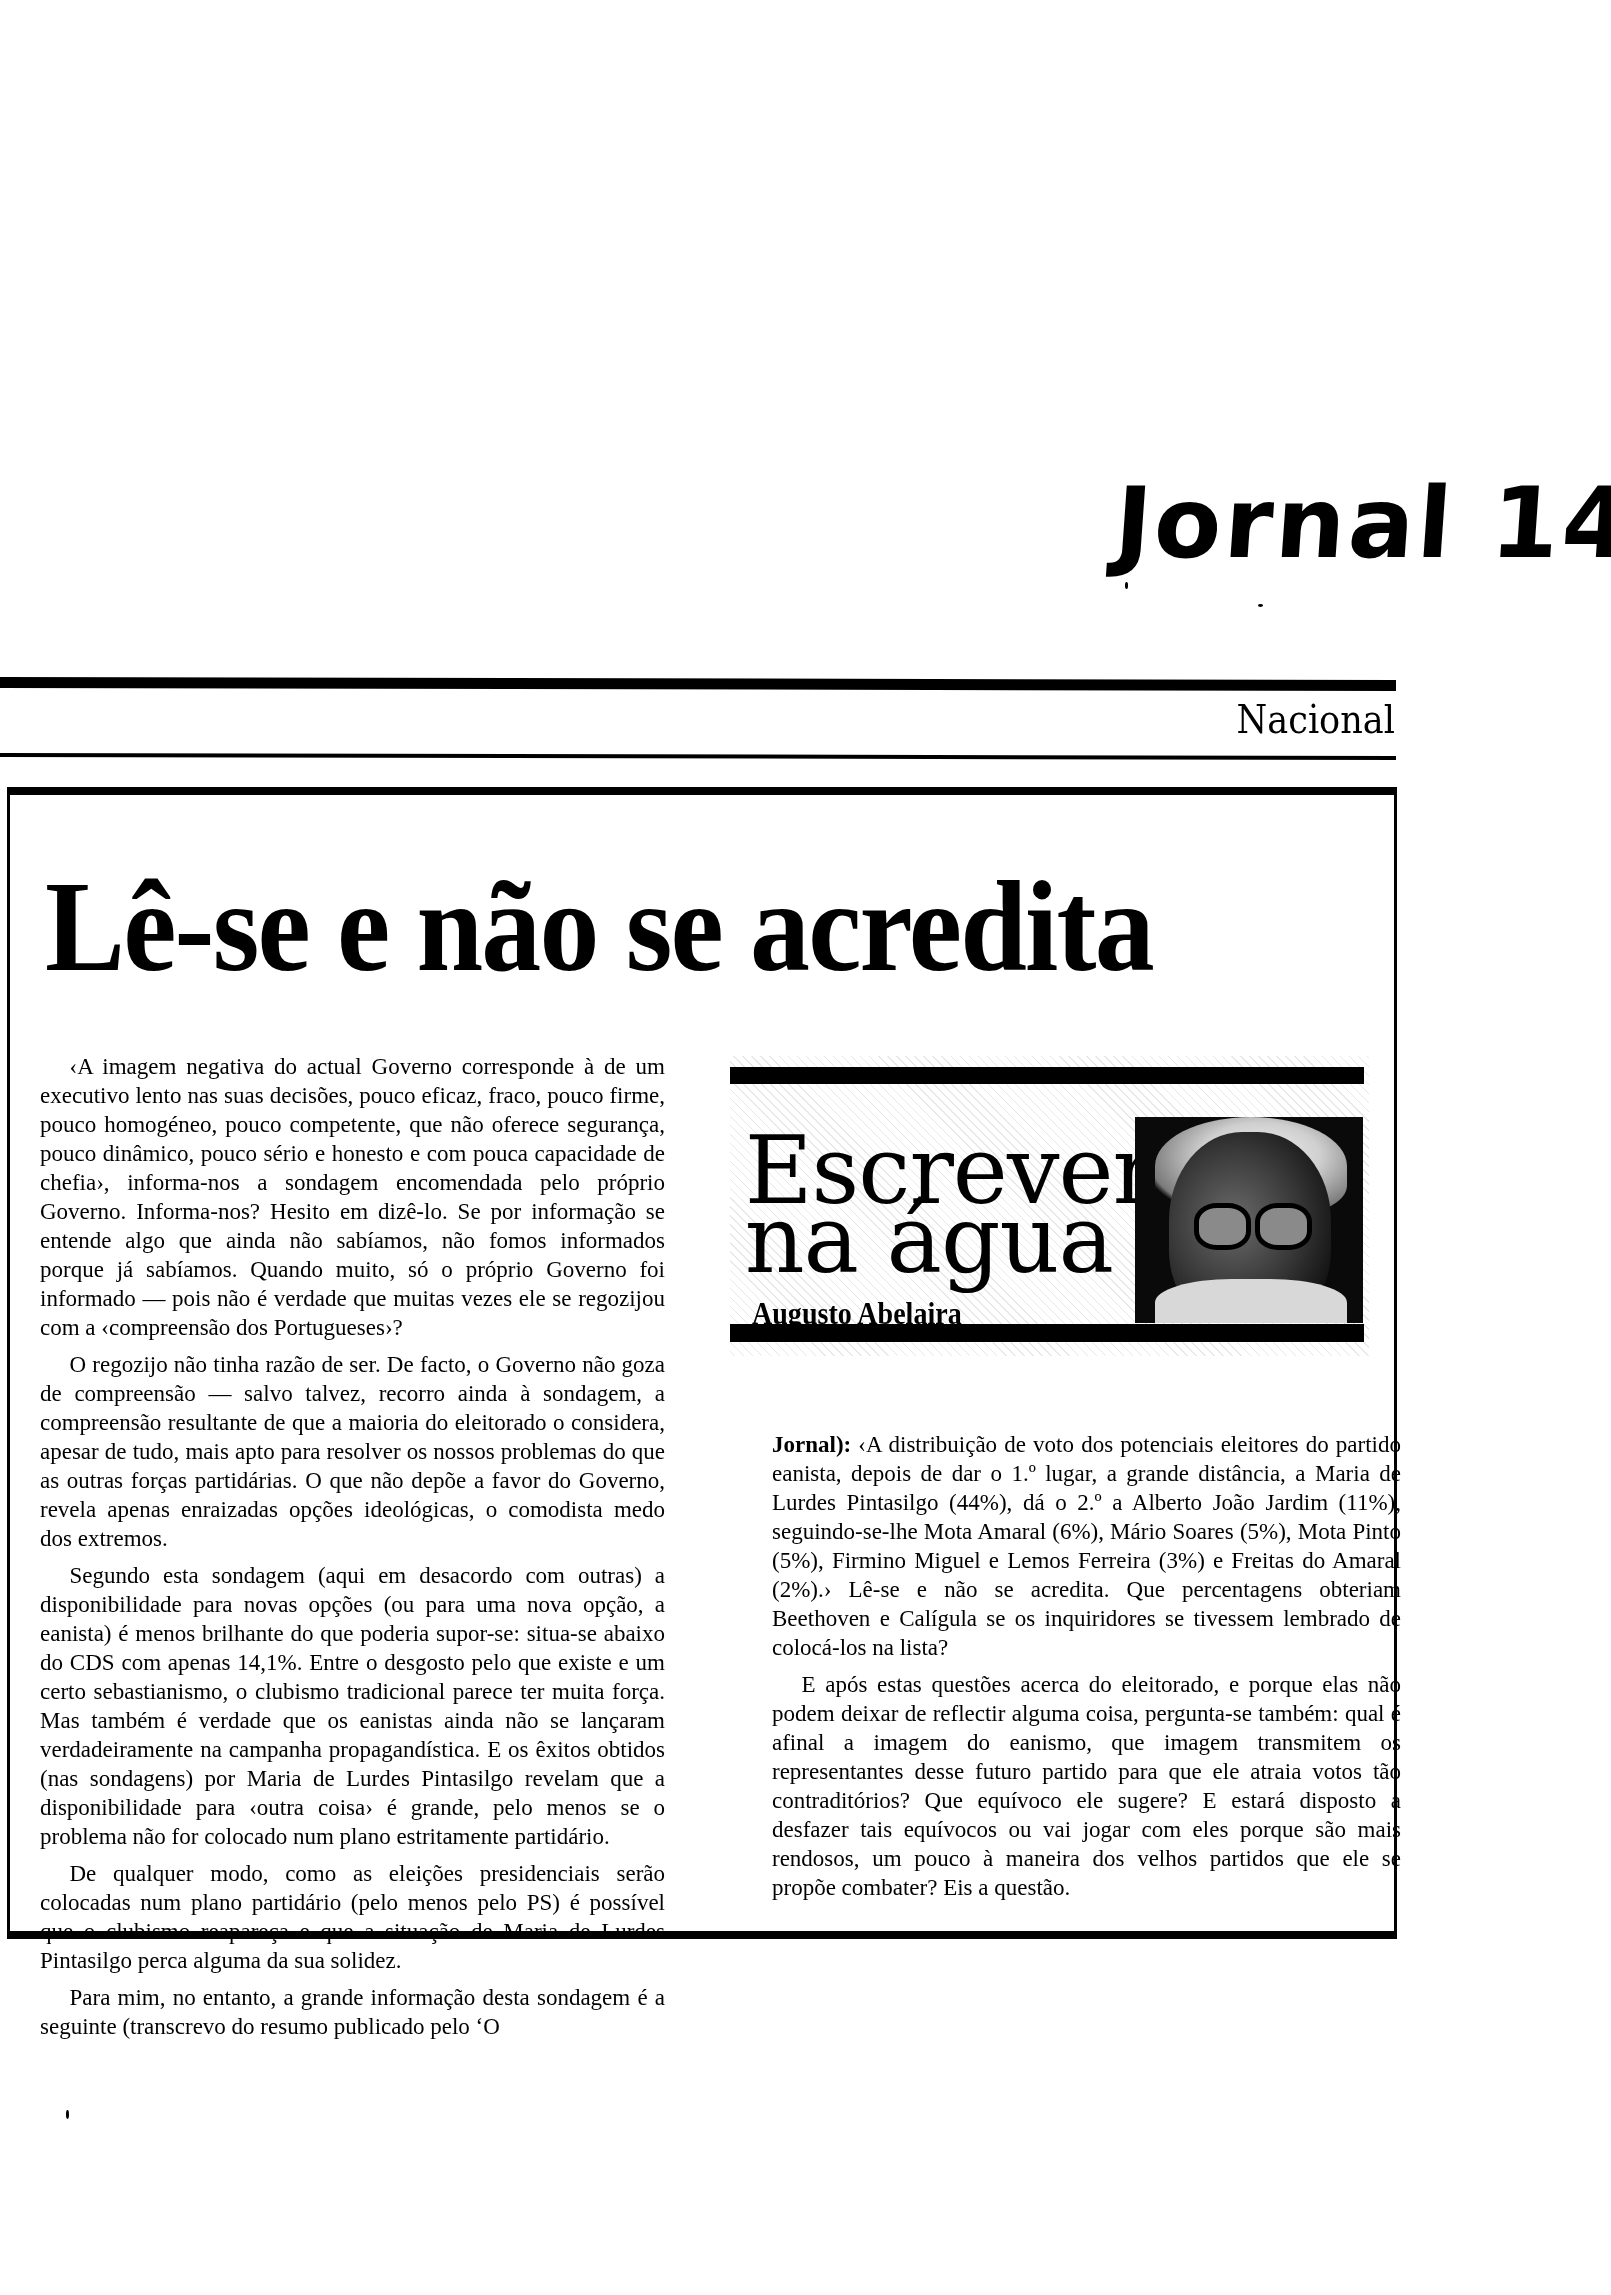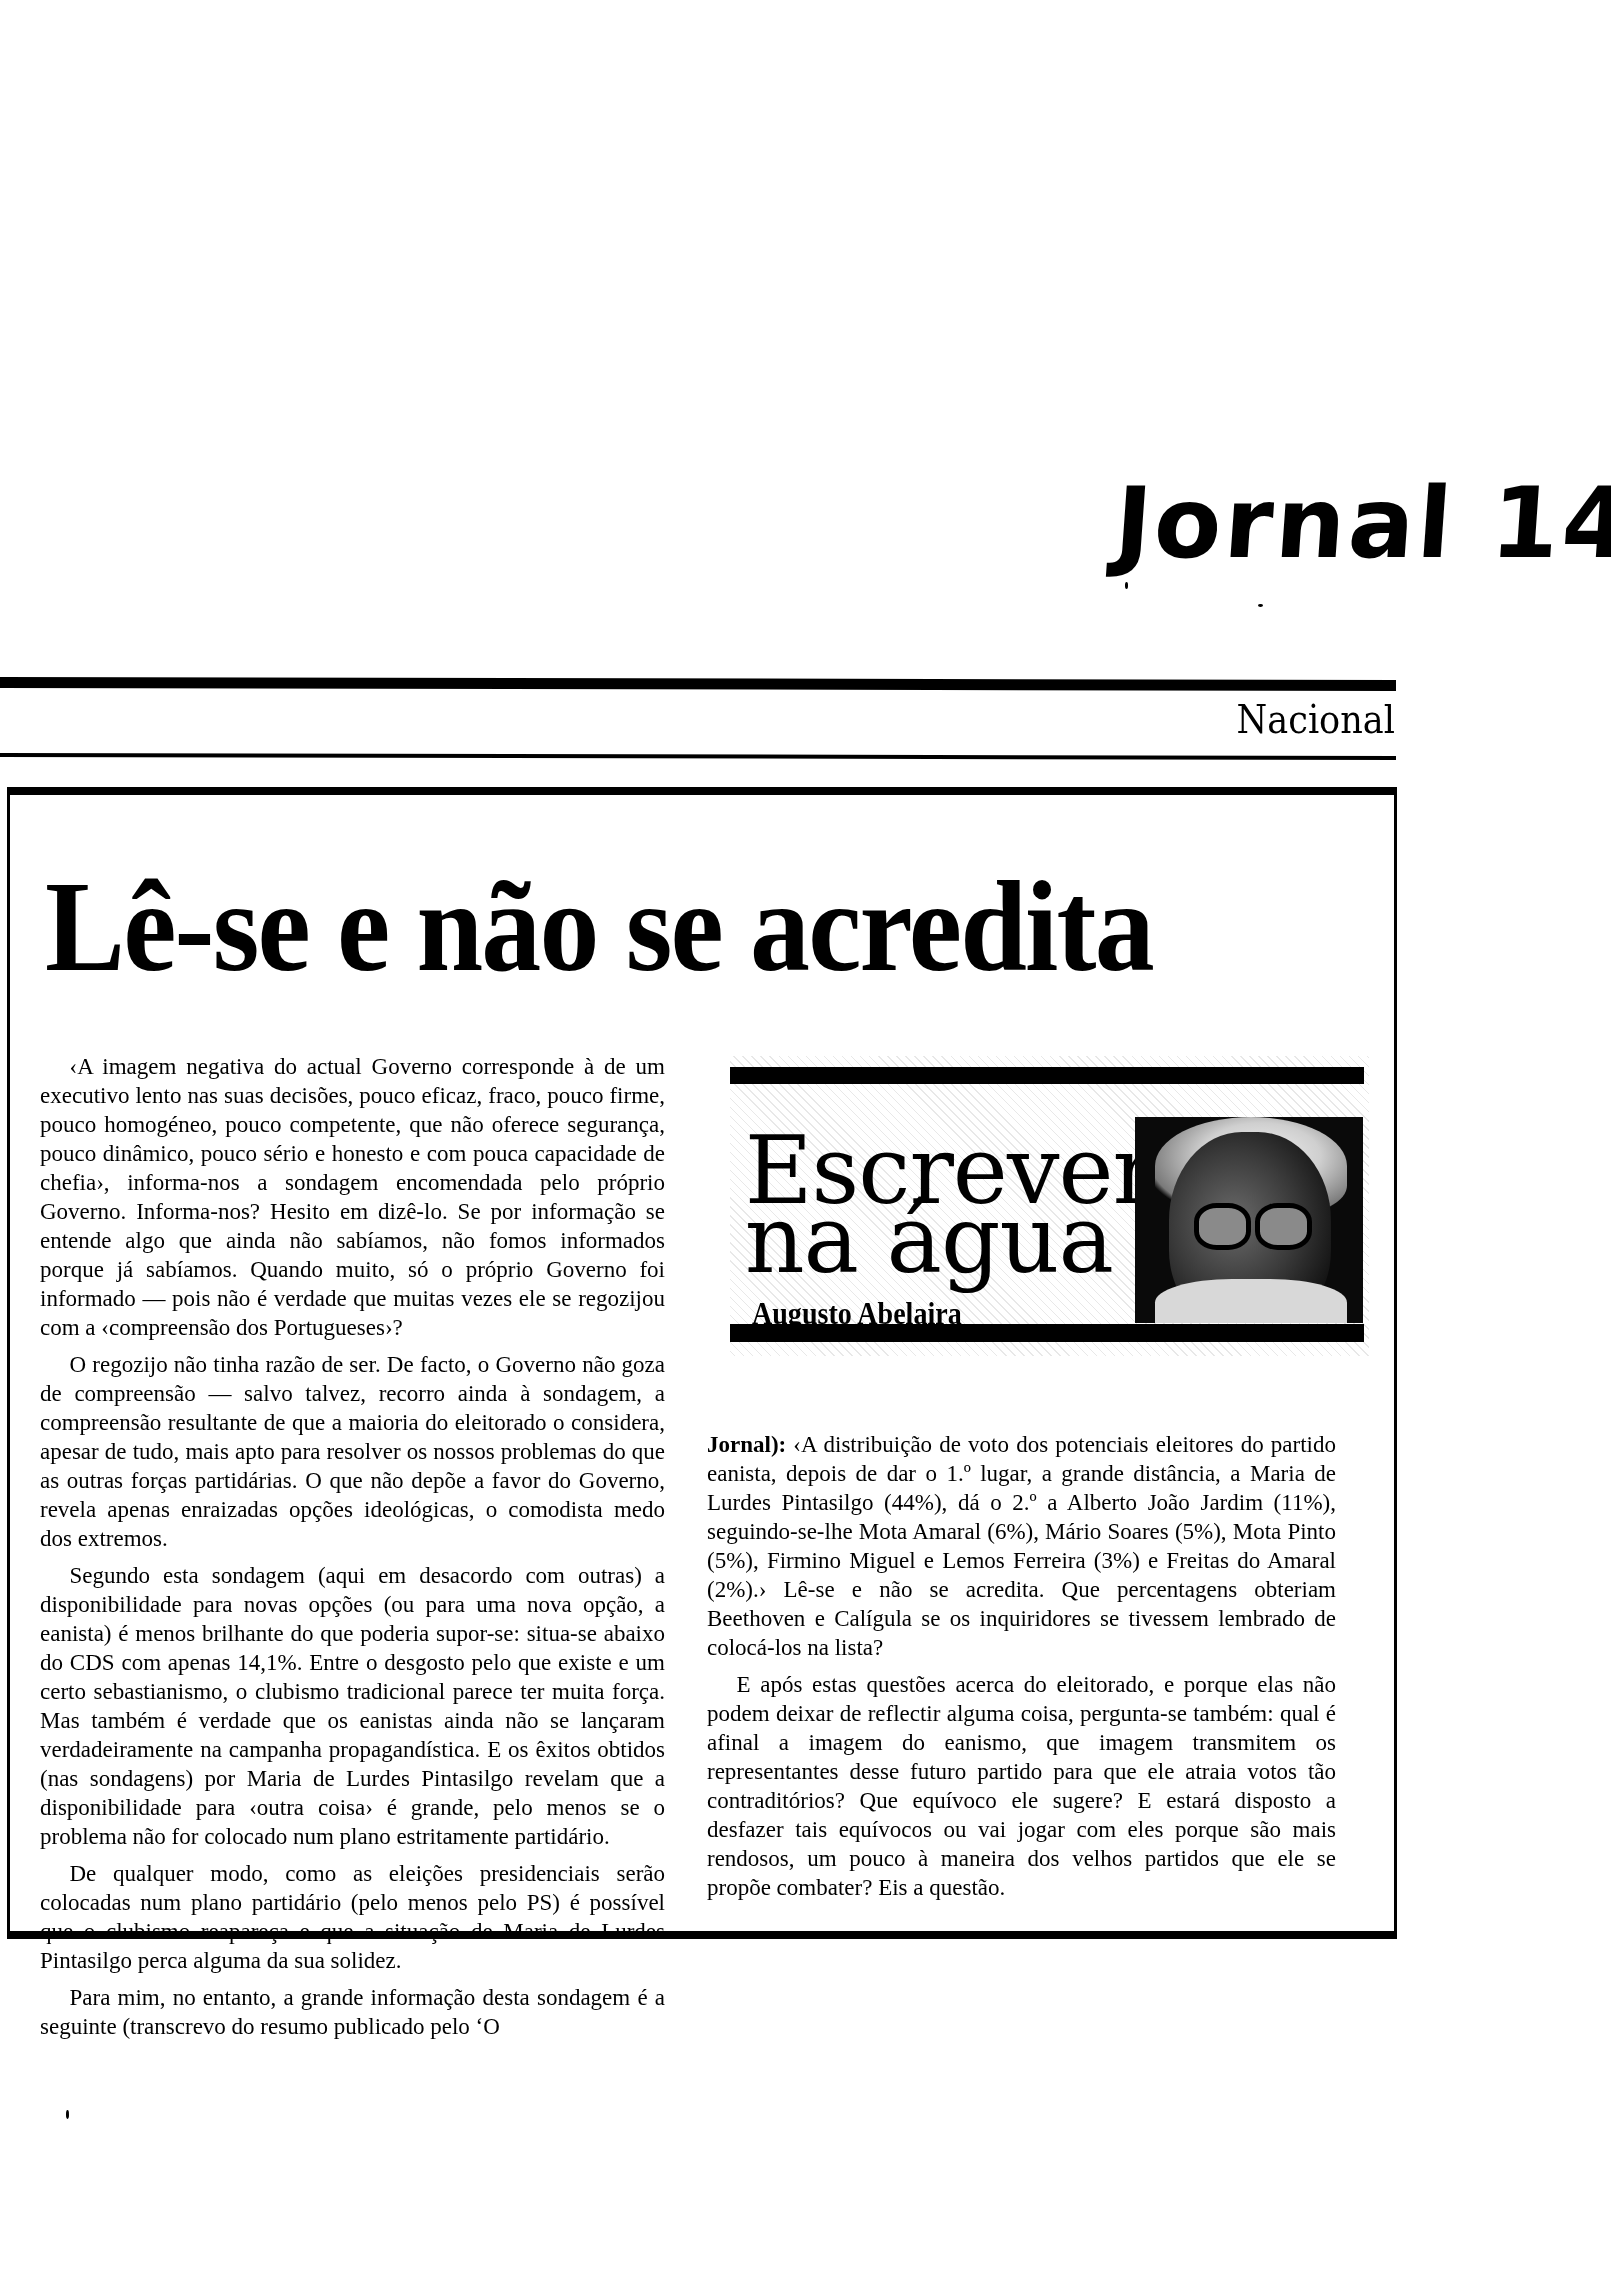--- a/index.html
+++ b/index.html
@@ -25,21 +25,21 @@
   .headline { position: absolute; left: 45px; top: 865px; width: 1238px; height: 123px;
               font-family: "Liberation Serif", "DejaVu Serif", serif; font-weight: bold;
               font-size: 129px; line-height: 123px; white-space: nowrap;
               transform: scaleX(0.93); transform-origin: left; letter-spacing: -2px; }
 
   .col { position: absolute; font-family: "Liberation Serif", serif;
          font-size: 23px; line-height: 29px; text-align: justify; hyphens: manual; }
   .col p { margin: 8px; text-indent: 0; }
   .col p.indent { text-indent: 29.5px; }
   .col-left  { left: 32px;   top: 1044px; width: 641px; }
-  .col-right { left: 699px; top: 1422px; width: 645px; }
+  .col-right { left: 764px; top: 1422px; width: 645px; }
   .col b { font-weight: bold; }
 
   .column-banner { position: absolute; left: 730px; top: 1056px; width: 639px; height: 300px;
                    background: repeating-linear-gradient(45deg, #ffffff 0 2.9px, #e8e8e8 2.9px 3.9px, #ffffff 3.9px 6.4px); }
   .banner-bar { position: absolute; left: 0; width: 634px; height: 17.7px; background: #000; }
   .banner-bar.top { top: 10.8px; }
   .banner-bar.bottom { top: 268px; }
   .banner-title { position: absolute; left: 14.7px; width: 403px; font-family: "DejaVu Serif", serif;
                   font-size: 93px; line-height: 93px; letter-spacing: -1px; white-space: nowrap; }
   .banner-title.l1 { top: 69px; }

